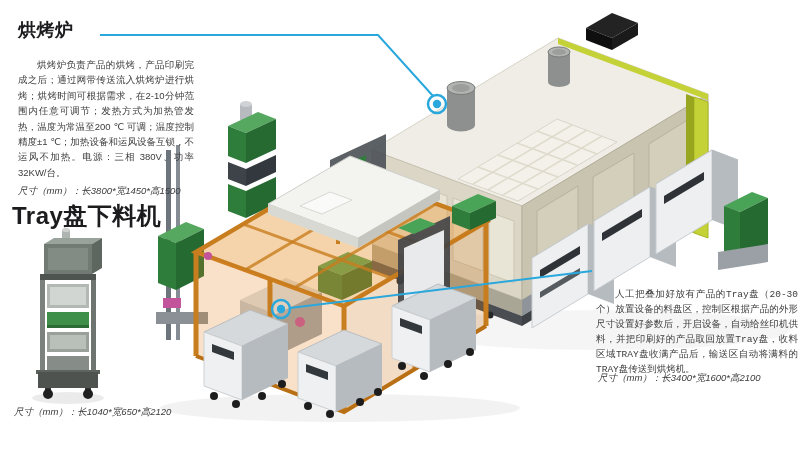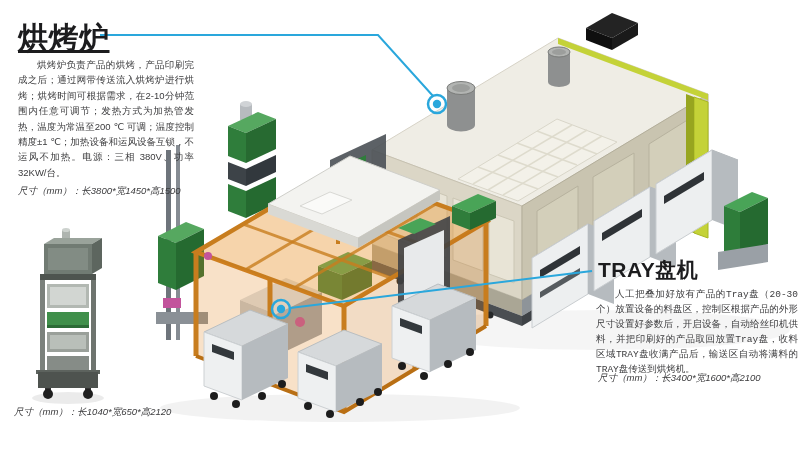--- a/index.html
+++ b/index.html
@@ -1,21 +1,21 @@
 <!DOCTYPE html>
 <html><head>
 <meta charset="utf-8">
 <style>
   * { margin:0; padding:0; box-sizing:border-box; }
   html,body { width:800px; height:454px; }
   body { font-family:"Liberation Sans","DejaVu Sans",sans-serif; background:#ffffff; }
   .page { position:relative; width:800px; height:454px; overflow:hidden; background:#ffffff; }
   .scene { position:absolute; left:0; top:0; width:800px; height:454px; }
   .hd { position:absolute; font-weight:700; color:#1c1c1e; letter-spacing:.5px; white-space:nowrap; }
-  #oven-title        { left:18px;  top:18px;  font-size:30px;text-decoration:underline; }
+  #oven-title        { left:18px;  top:18px;  font-size:18px; }
   #unloader-title    { left:12px;  top:200px; font-size:24px; }
   #traymachine-title { left:598px; top:256px; font-size:21px; }
   .body-text { position:absolute; color:#3b3b3d; font-size:9.5px; line-height:1.62; text-indent:2em; text-align:justify; }
   #oven-body        { left:18px;  top:57px;  width:176px; }
   #traymachine-body { left:596px; top:287px; width:202px; line-height:1.58;font-family:Liberation Mono, monospace; }
   .dims { position:absolute; color:#3b3b3d; font-size:9.5px; white-space:nowrap;font-style:italic; }
   #oven-dims        { left:18px;  top:185px; }
   #unloader-dims    { left:14px;  top:406px;text-align:right; }
   #traymachine-dims { left:598px; top:372px; }
 </style>
@@ -252,19 +252,19 @@
         <circle cx="281" cy="309" r="9" fill="rgba(255,255,255,0.12)" stroke="#2aa7dc" stroke-width="2.5"></circle>
         <circle cx="281" cy="309" r="4.2" fill="#2aa7dc"></circle>
       </g>
     </g>
   </svg>
 
   <h1 class="hd" id="oven-title">烘烤炉</h1>
   <p class="body-text" id="oven-body">烘烤炉负责产品的烘烤，产品印刷完成之后；通过网带传送流入烘烤炉进行烘烤；烘烤时间可根据需求，在2-10分钟范围内任意可调节；发热方式为加热管发热，温度为常温至200 ℃ 可调；温度控制精度±1 ℃；加热设备和运风设备互锁，不运风不加热。电源：三相 380V、功率 32KW/台。</p>
   <div class="dims" id="oven-dims">尺寸（mm）：长3800*宽1450*高1500</div>
 
+  <h1 class="hd" id="unloader-title">Tray盘下料机</h1>
   <div class="dims" id="unloader-dims">尺寸（mm）：长1040*宽650*高2120</div>
 
-  <h1 class="hd" id="traymachine-title">TRAY盘机</h1>
   <p class="body-text" id="traymachine-body">人工把叠加好放有产品的Tray盘（20-30个）放置设备的料盘区，控制区根据产品的外形尺寸设置好参数后，开启设备，自动给丝印机供料，并把印刷好的产品取回放置Tray盘，收料区域TRAY盘收满产品后，输送区自动将满料的TRAY盘传送到烘烤机。</p>
   <div class="dims" id="traymachine-dims">尺寸（mm）：长3400*宽1600*高2100</div>
 
 </div>
 
 </body></html>

